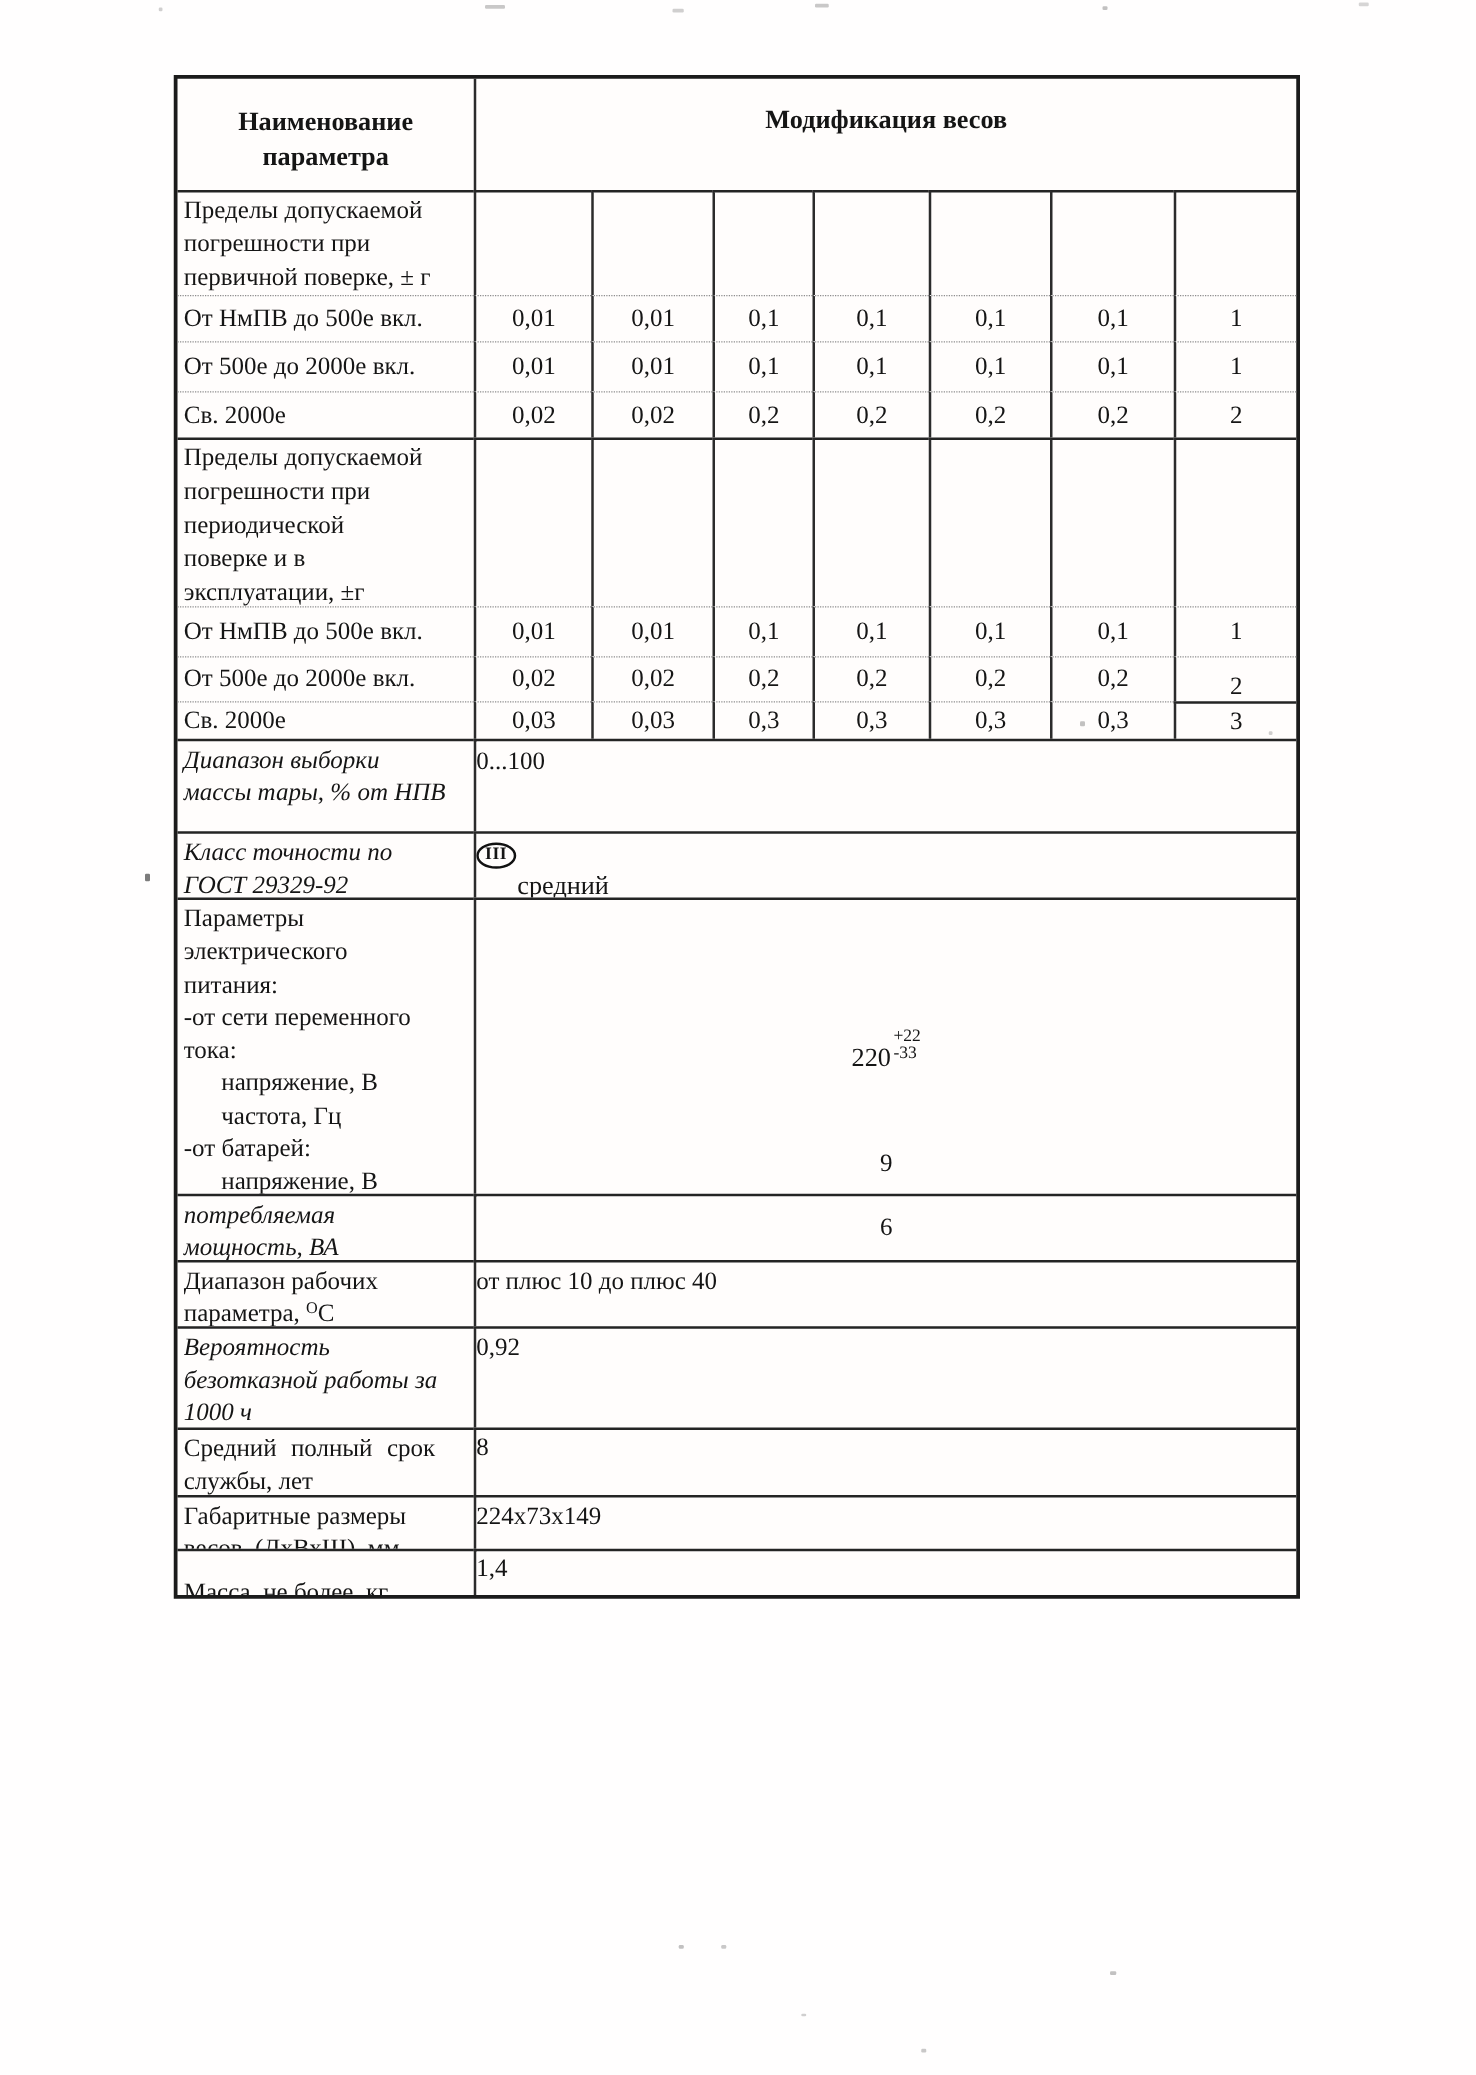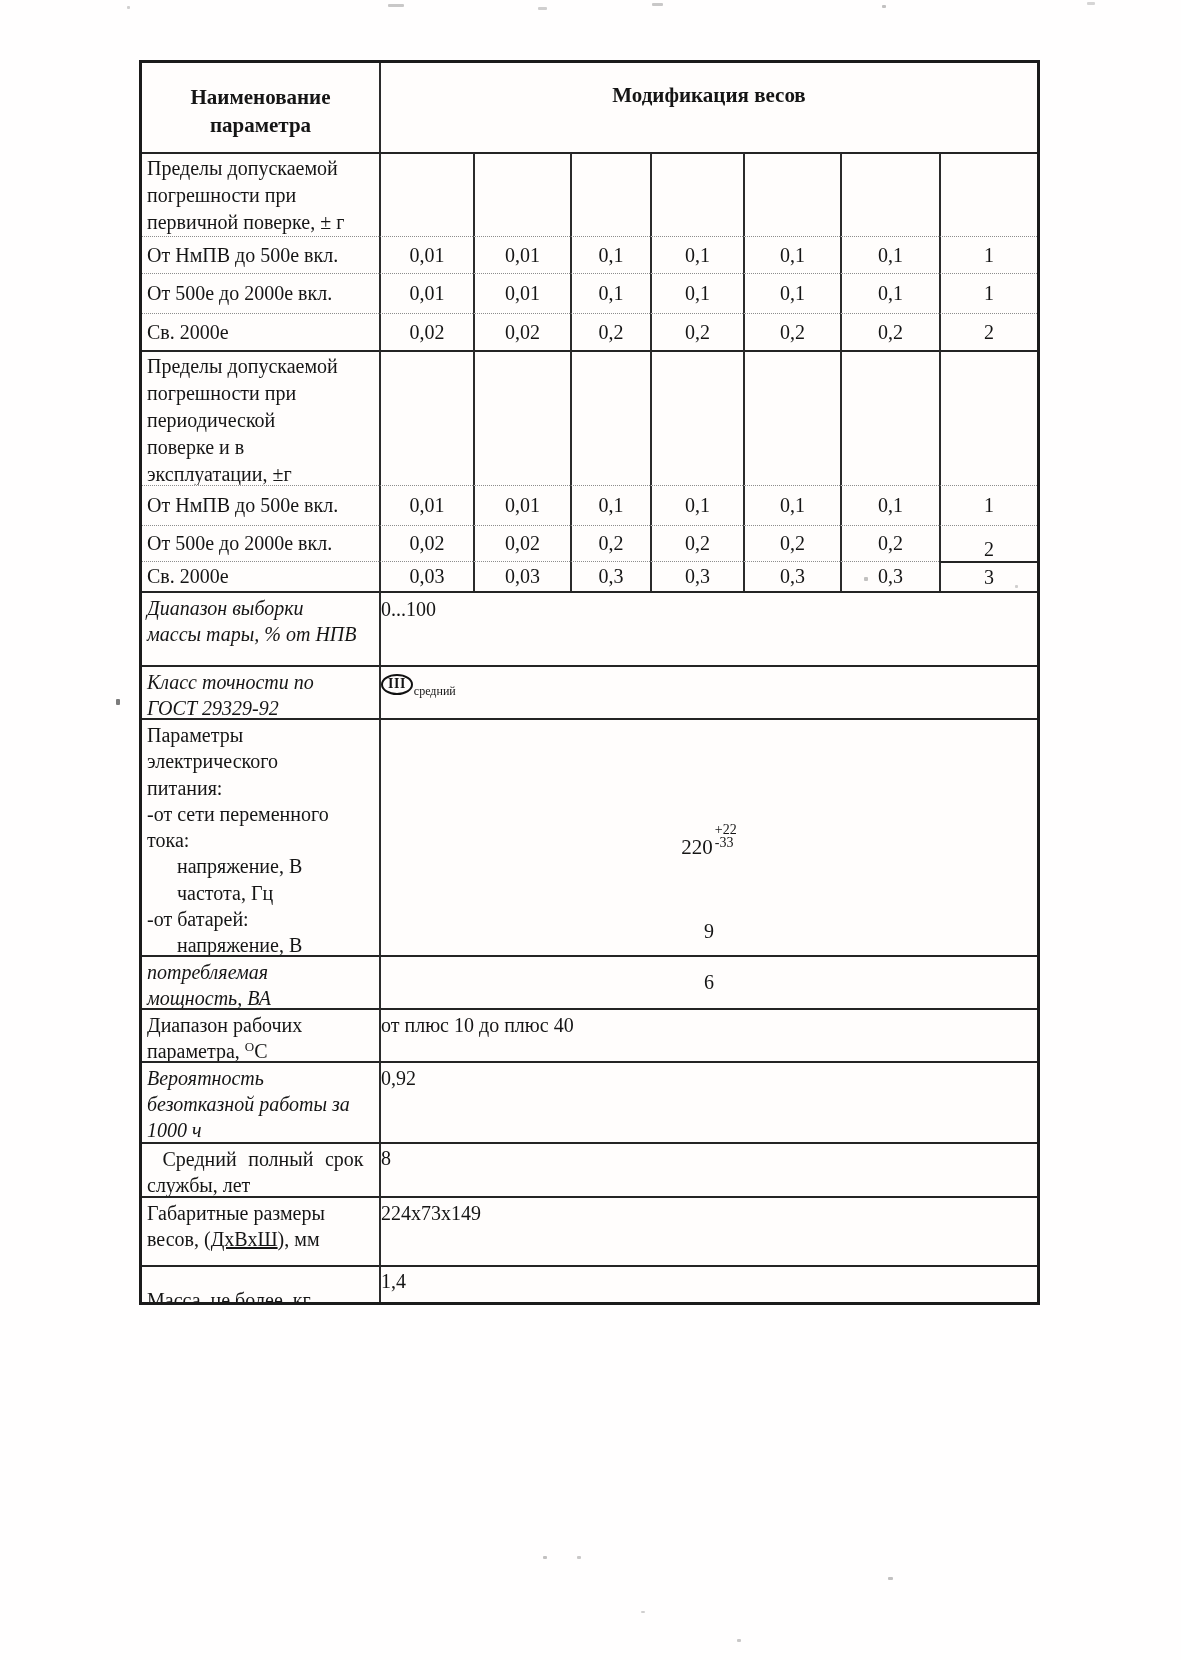--- a/index.html
+++ b/index.html
@@ -42,24 +42,24 @@
   .rel{position:relative;}
   .pv{position:absolute;left:0;width:100%;text-align:center;}
   .v220{font-size:21px;}
   .stack{display:inline-block;vertical-align:7px;margin-left:2px;font-size:14px;
     line-height:13px;text-align:left;}
   .stack span{display:block;}
   .oval{
     display:inline-block;border:2px solid #111;border-radius:50%;
     padding:1px 5px 2px;font-size:14px;font-weight:bold;line-height:14px;letter-spacing:.5px;
   }
-  .subsc{font-size:12px;position:relative;top:10px;margin-left:1px;}
+  .subsc{font-size:21px;position:relative;top:22px;margin-left:1px;}
   .supO{font-size:13px;position:relative;top:-7px;}
   .und{text-decoration:underline;}
-  .just{word-spacing:6.5px;text-align:center;}
+  .just{word-spacing:6.5px;}
   .drop{align-items:flex-start;padding-top:12px;}
   .topline{border-top:2px solid #242424 !important;}
   .speck{position:absolute;background:#777;border-radius:1px;}
 </style>
 </head>
 <body>
 
 <div class="page">
 
   <div class="tbl">
@@ -229,21 +229,21 @@
     <div class="row r-solid" style="height:54px">
       <div class="lbl" style="line-height:26px;padding-top:2px">
         <div class="just">Средний полный срок</div>
         <div>службы, лет</div>
       </div>
       <div class="merged vtop" style="padding-top:3px">
         <span>8</span>
       </div>
     </div>
 
-    <div class="row r-solid" style="height:69px">
+    <div class="row r-solid" style="height:43px">
       <div class="lbl" style="line-height:26px;padding-top:2px">
         <div>Габаритные размеры</div>
         <div><span>весов, (</span><span class="und">ДхВхШ</span><span>), мм</span></div>
       </div>
       <div class="merged vtop" style="padding-top:4px">
         <span>224x73x149</span>
       </div>
     </div>
 
     <div class="row r-solid" style="height:37px">

